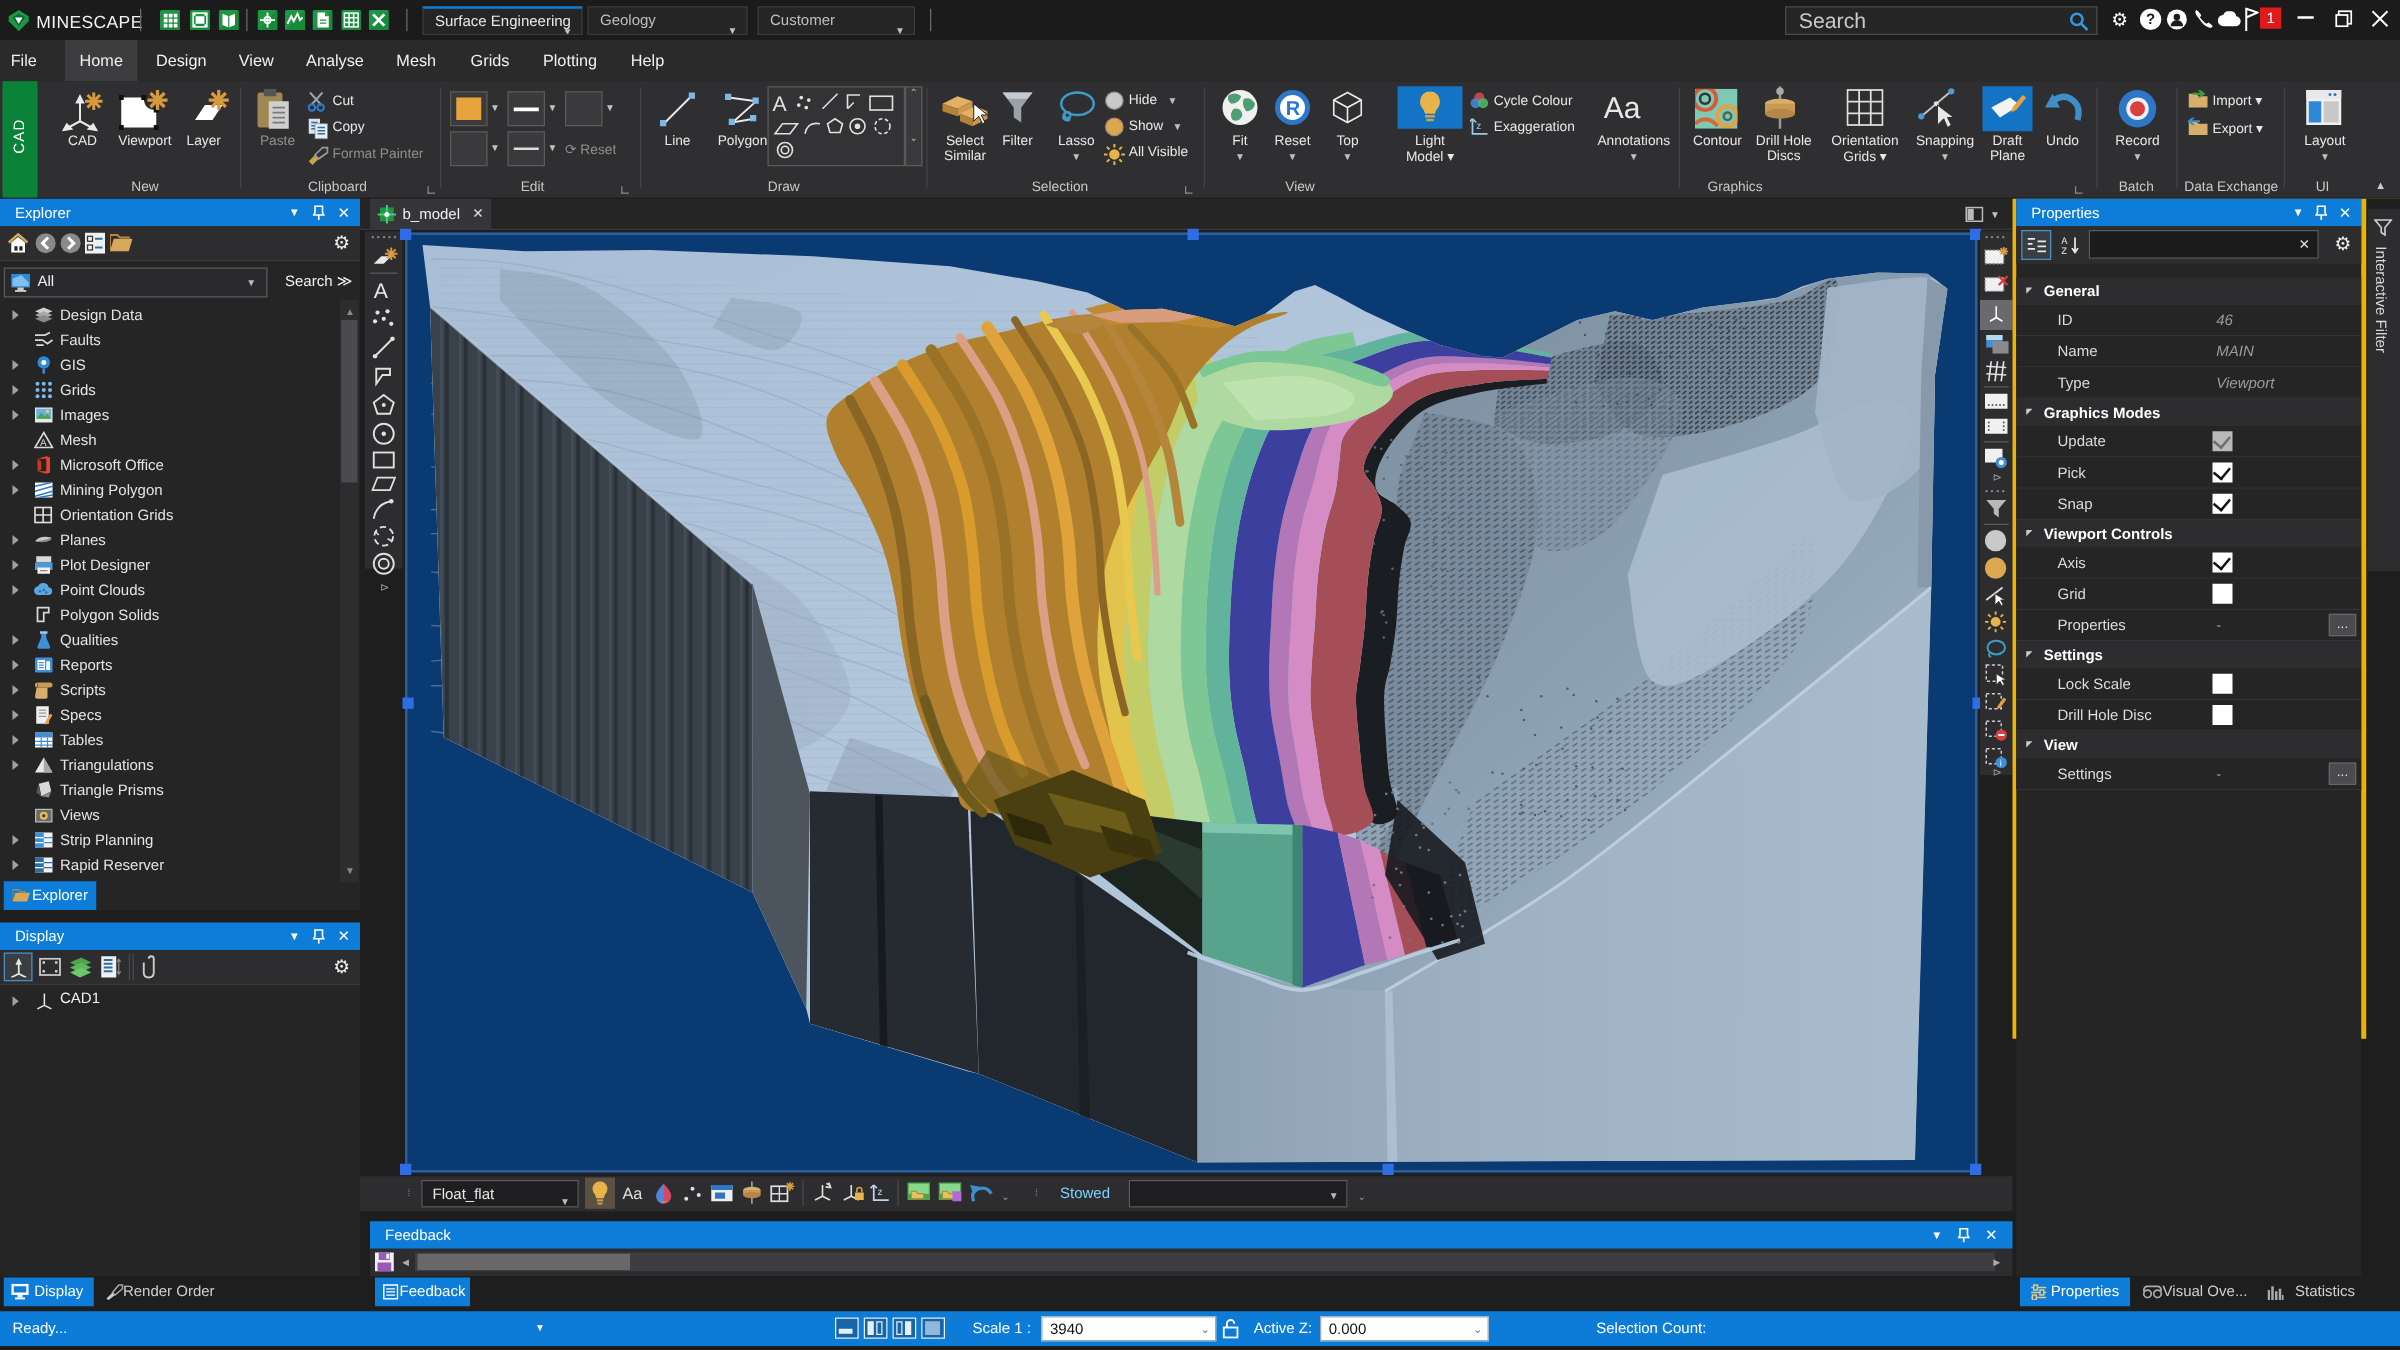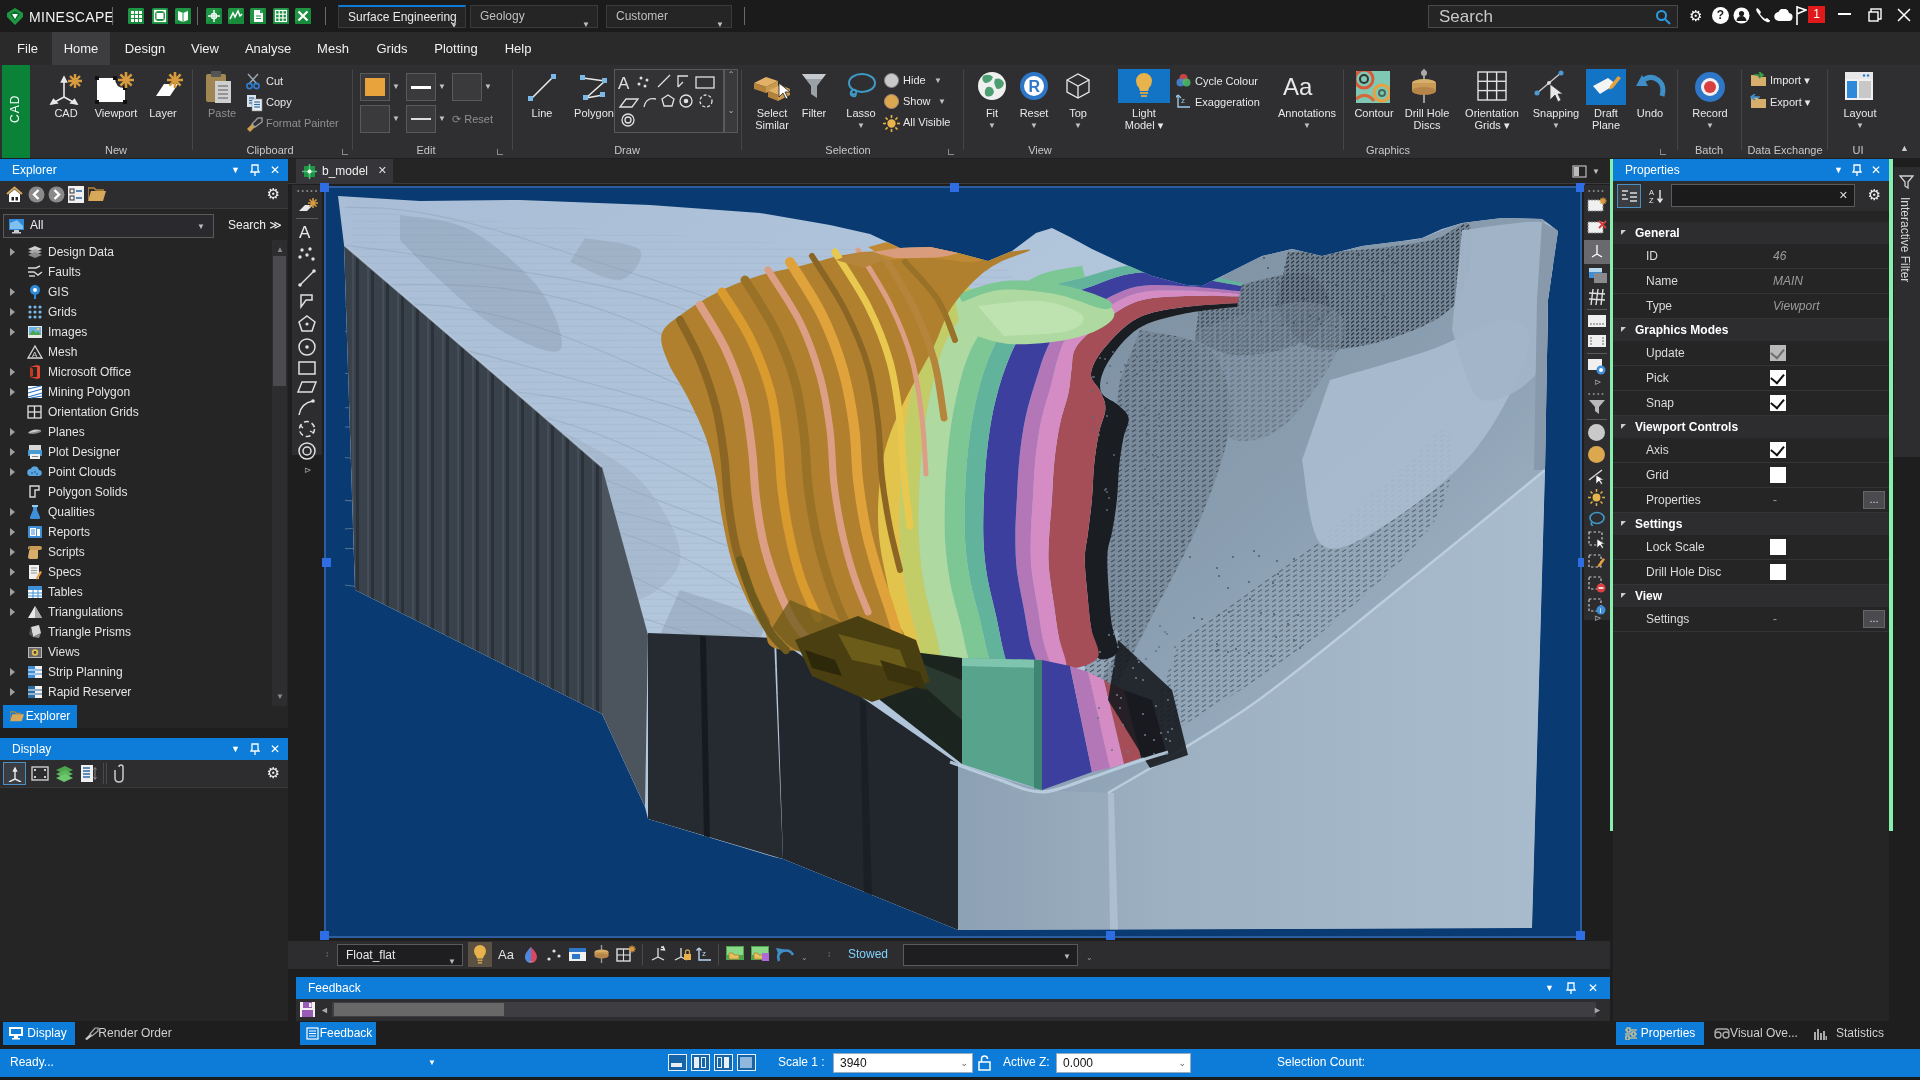--- a/index.html
+++ b/index.html
@@ -157,21 +157,21 @@
   <svg class="abs" style="left:1868px;top:8px" width="14" height="14" viewBox="0 0 14 14">
       <rect x="3" y="1" width="10" height="10" fill="none" stroke="#fff" stroke-width="1.4"></rect>
       <rect x="1" y="4" width="9" height="9" fill="#1b1b1b" stroke="#fff" stroke-width="1.4"></rect>
     </svg>
   <svg class="abs" style="left:1897px;top:8px" width="14" height="14" viewBox="0 0 14 14">
       <path d="M1 1 L13 13 M13 1 L1 13" stroke="#fff" stroke-width="1.5"></path>
     </svg>
 </div>
 
 <div class="abs" id="menubar">
-  <div class="mitem" style="left:0;width:38px;text-align:right;">File</div>
+  <div class="mitem" style="left:0;width:38px;">File</div>
   <div class="mitem" style="left:52px;width:58px;background:#3d3d3f;">Home</div>
   <div class="mitem" style="left:116px;width:58px;">Design</div>
   <div class="mitem" style="left:180px;width:50px;">View</div>
   <div class="mitem" style="left:236px;width:64px;">Analyse</div>
   <div class="mitem" style="left:306px;width:54px;">Mesh</div>
   <div class="mitem" style="left:366px;width:52px;">Grids</div>
   <div class="mitem" style="left:424px;width:64px;">Plotting</div>
   <div class="mitem" style="left:494px;width:48px;">Help</div>
 </div>
 
@@ -847,20 +847,29 @@
           <line x1="3" y1="13" x2="10" y2="13"></line>
         </g>
         <path d="M15 4 L15 15 M13.5 5.5 L15 3.5 L16.5 5.5 M13.5 13 L15 15.5 L16.5 13" stroke="#888" stroke-width="1" fill="none"></path>
       </svg>
     <div class="abs" style="left:103px;top:3px;width:1px;height:21px;background:#4a4a4a;"></div>
     <div class="abs" style="left:106px;top:3px;width:1px;height:21px;background:#4a4a4a;"></div>
     <svg class="abs" style="left:113px;top:4px" width="12" height="20" viewBox="0 0 12 20">
         <path d="M6 3 Q6 1 8 1 Q10 1 10 3 L10 14 Q10 18 6 18 Q2 18 2 14 L2 6" fill="none" stroke="#ccc" stroke-width="1.5"></path>
       </svg>
     <div class="abs" style="right:8px;top:4px;color:#f0f0f0;font-size:15px;">⚙</div>
+  </div>
+  <div class="abs" style="left:0;top:630px;width:288px;height:232px;background:#252526;">
+    <div class="texp" style="left:10px;top:8px;"></div>
+    <svg class="abs" style="left:28px;top:4px" width="15" height="15" viewBox="0 0 16 16">
+        <g stroke="#e8e8e8" stroke-width="1.3" fill="none">
+          <path d="M8 12 L8 2 M8 12 L2 15 M8 12 L14 15"></path>
+        </g>
+      </svg>
+    <div class="abs" style="left:48px;top:2px;font-size:12px;color:#f0f0f0;">CAD1</div>
   </div>
 
   <div class="abs" style="left:0;top:862px;width:288px;height:28px;background:#1e1e1e;">
     <div class="btab" style="left:3px;top:1px;width:72px;">
       <svg style="position:absolute;left:6px;top:5px" width="14" height="13" viewBox="0 0 14 13">
           <rect x="0" y="0" width="14" height="9" fill="#fff"></rect>
           <rect x="2" y="2" width="10" height="5" fill="#0d7dd9"></rect>
           <rect x="5" y="9" width="4" height="2" fill="#fff"></rect>
           <rect x="3" y="11" width="8" height="1.5" fill="#fff"></rect>
         </svg>
@@ -1474,21 +1483,21 @@
             <line x1="3" y1="4" x2="10" y2="4"></line>
             <line x1="3" y1="6.5" x2="10" y2="6.5"></line>
             <line x1="3" y1="9" x2="10" y2="9"></line>
           </g>
         </svg>
       <span style="margin-left:16px;">Feedback</span>
     </div>
   </div>
 </div>
 
-<div class="abs" id="rightpanel" style="left:1610px;top:159px;width:310px;height:672px;background:#86efac;">
+<div class="abs" id="rightpanel" style="left:1610px;top:159px;width:310px;height:672px;background:#eab308;">
   <div class="abs" style="left:3px;top:0;width:276px;height:862px;background:#252526;"></div>
   <div class="ptitle" style="left:3px;top:0;width:276px;">Properties
     <span style="position:absolute;right:46px;top:0;font-size:9px;">▼</span>
     <svg style="position:absolute;right:27px;top:5px" width="10" height="12" viewBox="0 0 10 12">
         <path d="M2 1 L8 1 L8 6 L9 8 L1 8 L2 6 Z M5 8 L5 12" stroke="#fff" stroke-width="1.3" fill="none"></path>
       </svg>
     <span style="position:absolute;right:8px;top:0;font-size:12px;">✕</span>
   </div>
   <div class="abs" style="left:3px;top:22px;width:276px;height:30px;background:#2d2d30;">
     <div class="abs" style="left:4px;top:3px;width:24px;height:24px;border:1px solid #4a90c4;background:#3a3d41;"></div>

